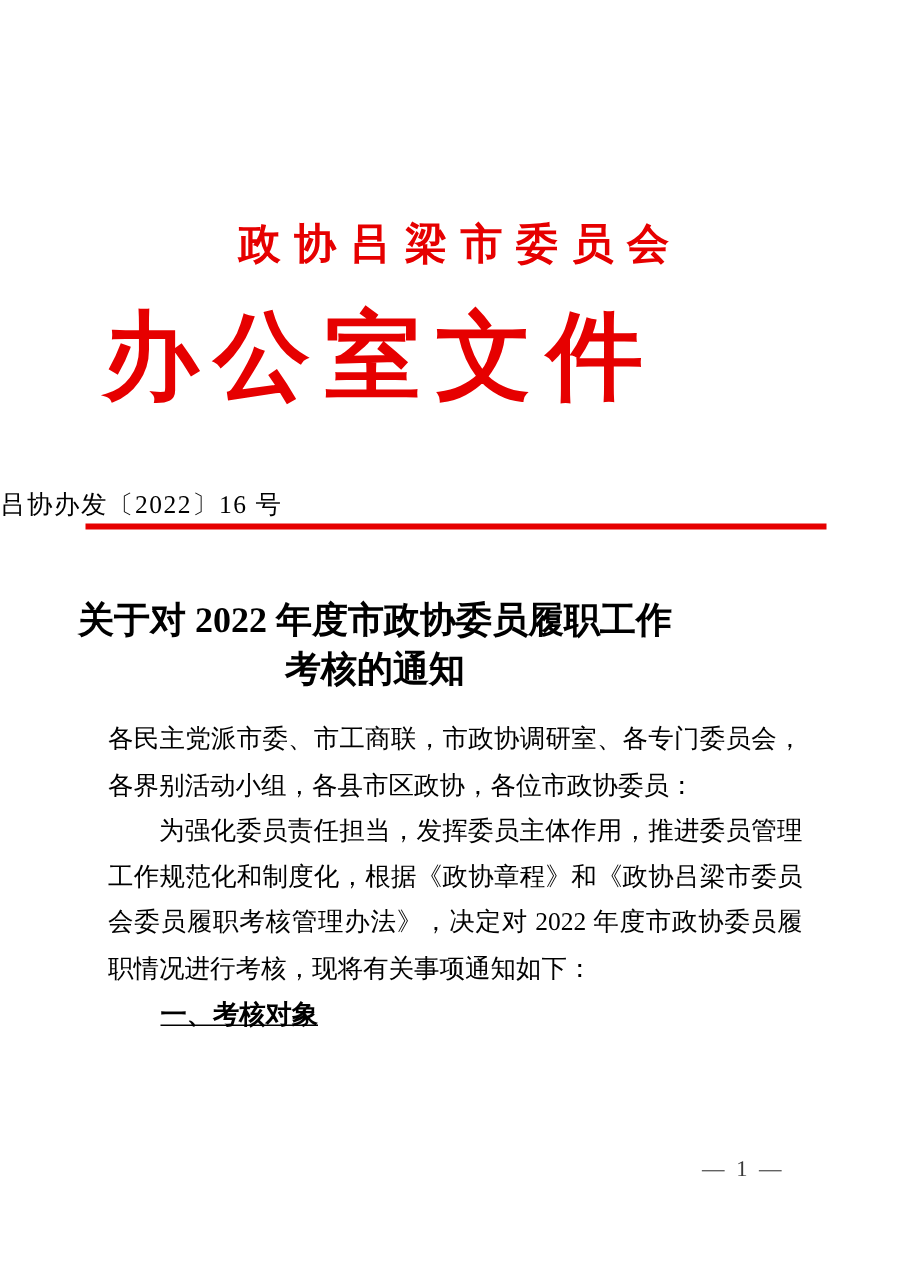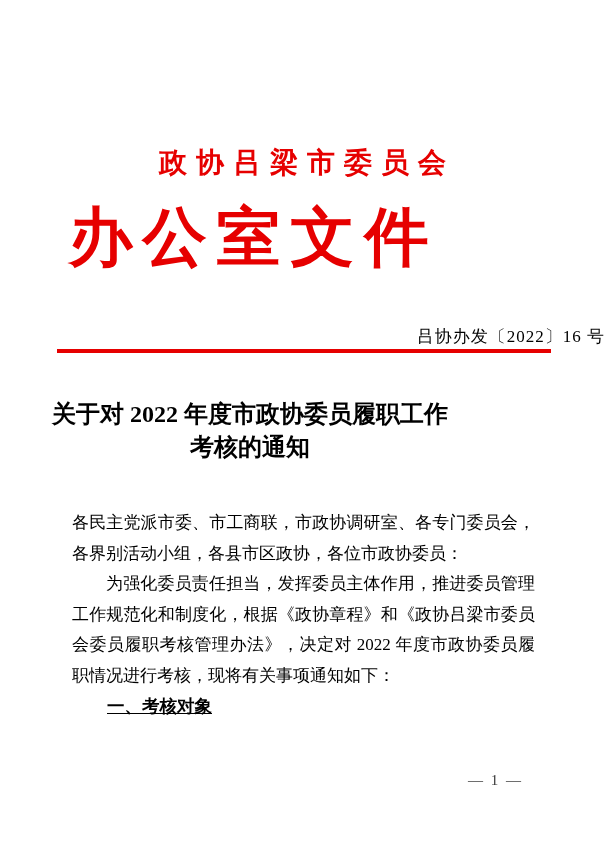--- a/index.html
+++ b/index.html
@@ -45,21 +45,21 @@
     padding-left: 10px;
     color: #e60000;
     font-family: "Liberation Serif", serif;
     white-space: nowrap;
   }
   .doc-number {
     position: absolute;
     top: 325px;
     left: 0;
     width: 605px;
-    text-align: right;
+    text-align: left;
     font-size: 17px;
     letter-spacing: 1px;
     color: #000000;
     white-space: nowrap;
   }
   .red-rule {
     position: absolute;
     top: 349px;
     left: 57px;
     width: 494px;
@@ -74,21 +74,21 @@
     text-align: center;
     font-size: 24px;
     line-height: 33px;
     font-weight: bold;
     color: #000000;
     font-family: "Liberation Serif", serif;
   }
   .doc-title .title-line { display: block; }
   .doc-body {
     position: absolute;
-    top: 508px;
+    top: 478px;
     left: 72px;
     width: 463px;
     font-size: 17px;
     line-height: 30.5px;
     text-align: justify;
     color: #000000;
     font-family: "Liberation Serif", serif;
   }
   .doc-body p { margin: 0; }
   .indent { text-indent: 2em; }

